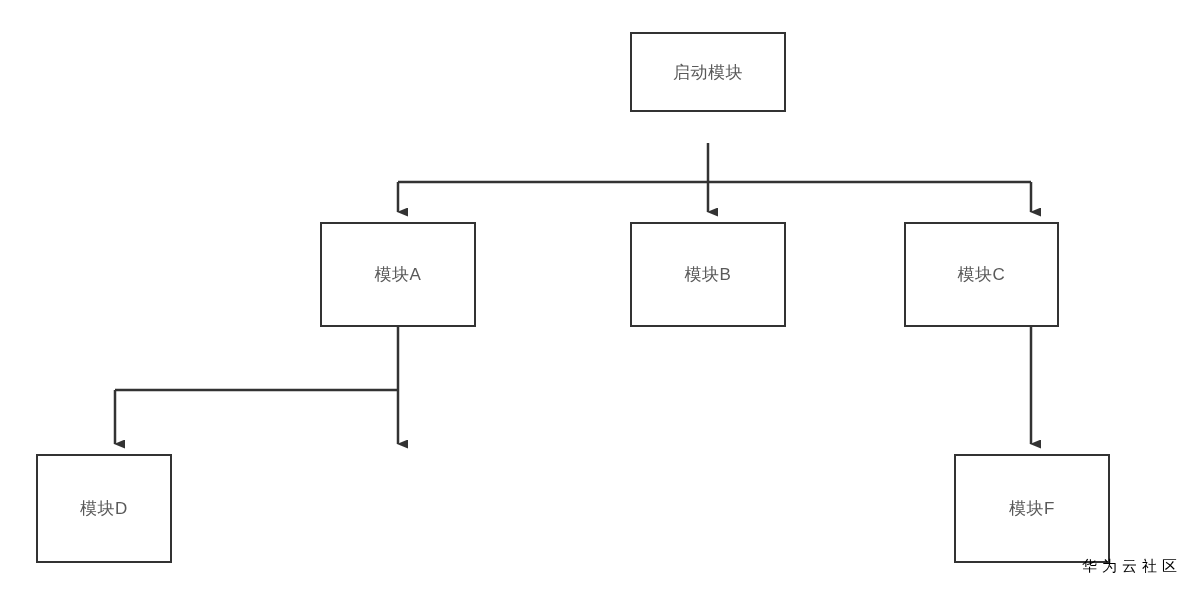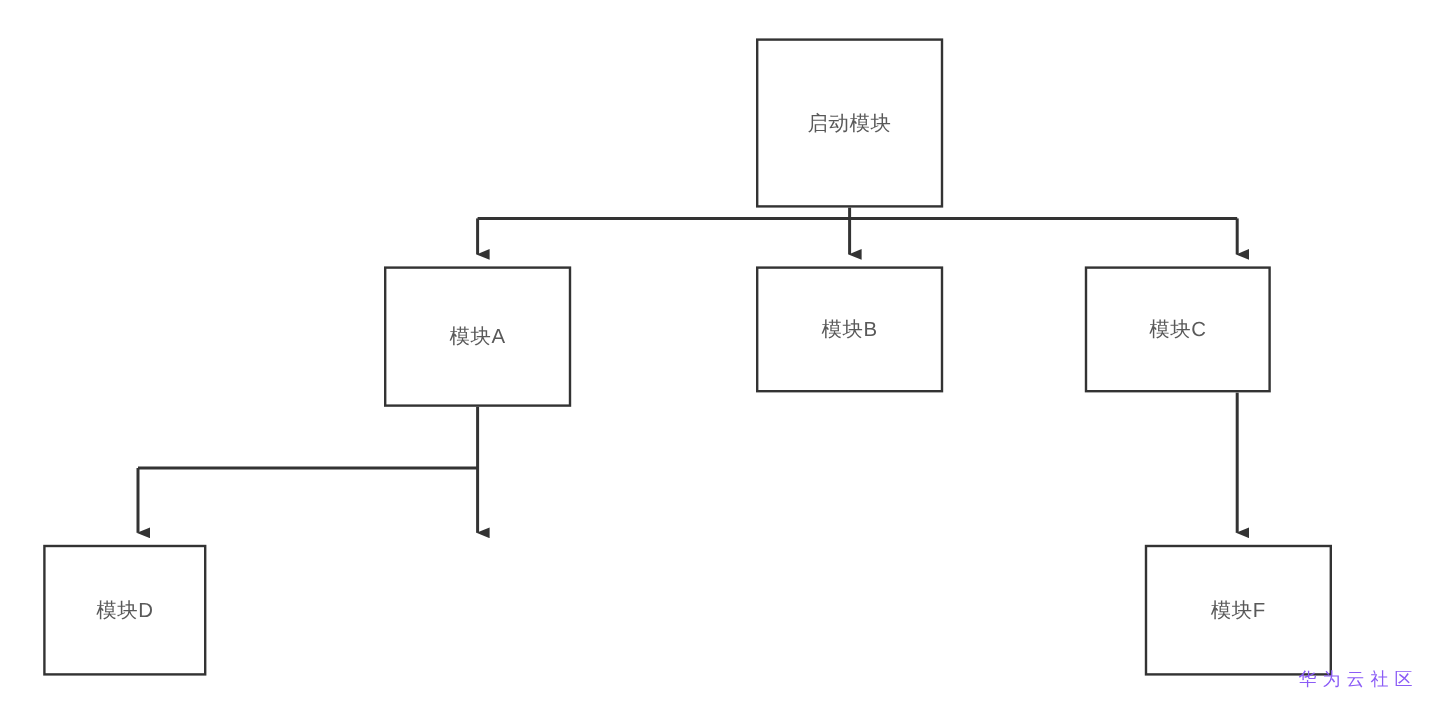--- a/index.html
+++ b/index.html
@@ -40,21 +40,21 @@
     letter-spacing: 0.5px;
     line-height: 1;
     white-space: nowrap;
     user-select: none;
   }
   .watermark {
     position: absolute;
     right: 14px;
     bottom: 14px;
     font-size: 15px;
-    color: #8b5cf6;
+    color: #000000;
     letter-spacing: 5px;
     white-space: nowrap;
     z-index: 3;
     user-select: none;
   }
 </style>
 </head>
 <body>
 
 <div id="canvas">
@@ -80,25 +80,25 @@
 
     <path d="M115,390 L398,390" stroke="#333333" stroke-width="2.5" fill="none"></path>
 
     <path d="M115,390 L115,444" stroke="#333333" stroke-width="2.5" fill="none" marker-end="url(#arrowhead)"></path>
 
     <path d="M398,390 L398,444" stroke="#333333" stroke-width="2.5" fill="none" marker-end="url(#arrowhead)"></path>
 
     <path d="M1031,327 L1031,444" stroke="#333333" stroke-width="2.5" fill="none" marker-end="url(#arrowhead)"></path>
   </svg>
 
-  <div class="node" style="left:630px; top:32px; width:156px; height:141px;">
+  <div class="node" style="left:630px; top:32px; width:156px; height:80px;">
     <span class="node-label">启动模块</span>
   </div>
 
-  <div class="node" style="left:320px; top:222px; width:156px; height:117px;">
+  <div class="node" style="left:320px; top:222px; width:156px; height:105px;">
     <span class="node-label">模块A</span>
   </div>
 
   <div class="node" style="left:630px; top:222px; width:156px; height:105px;">
     <span class="node-label">模块B</span>
   </div>
 
   <div class="node" style="left:904px; top:222px; width:155px; height:105px;">
     <span class="node-label">模块C</span>
   </div>

